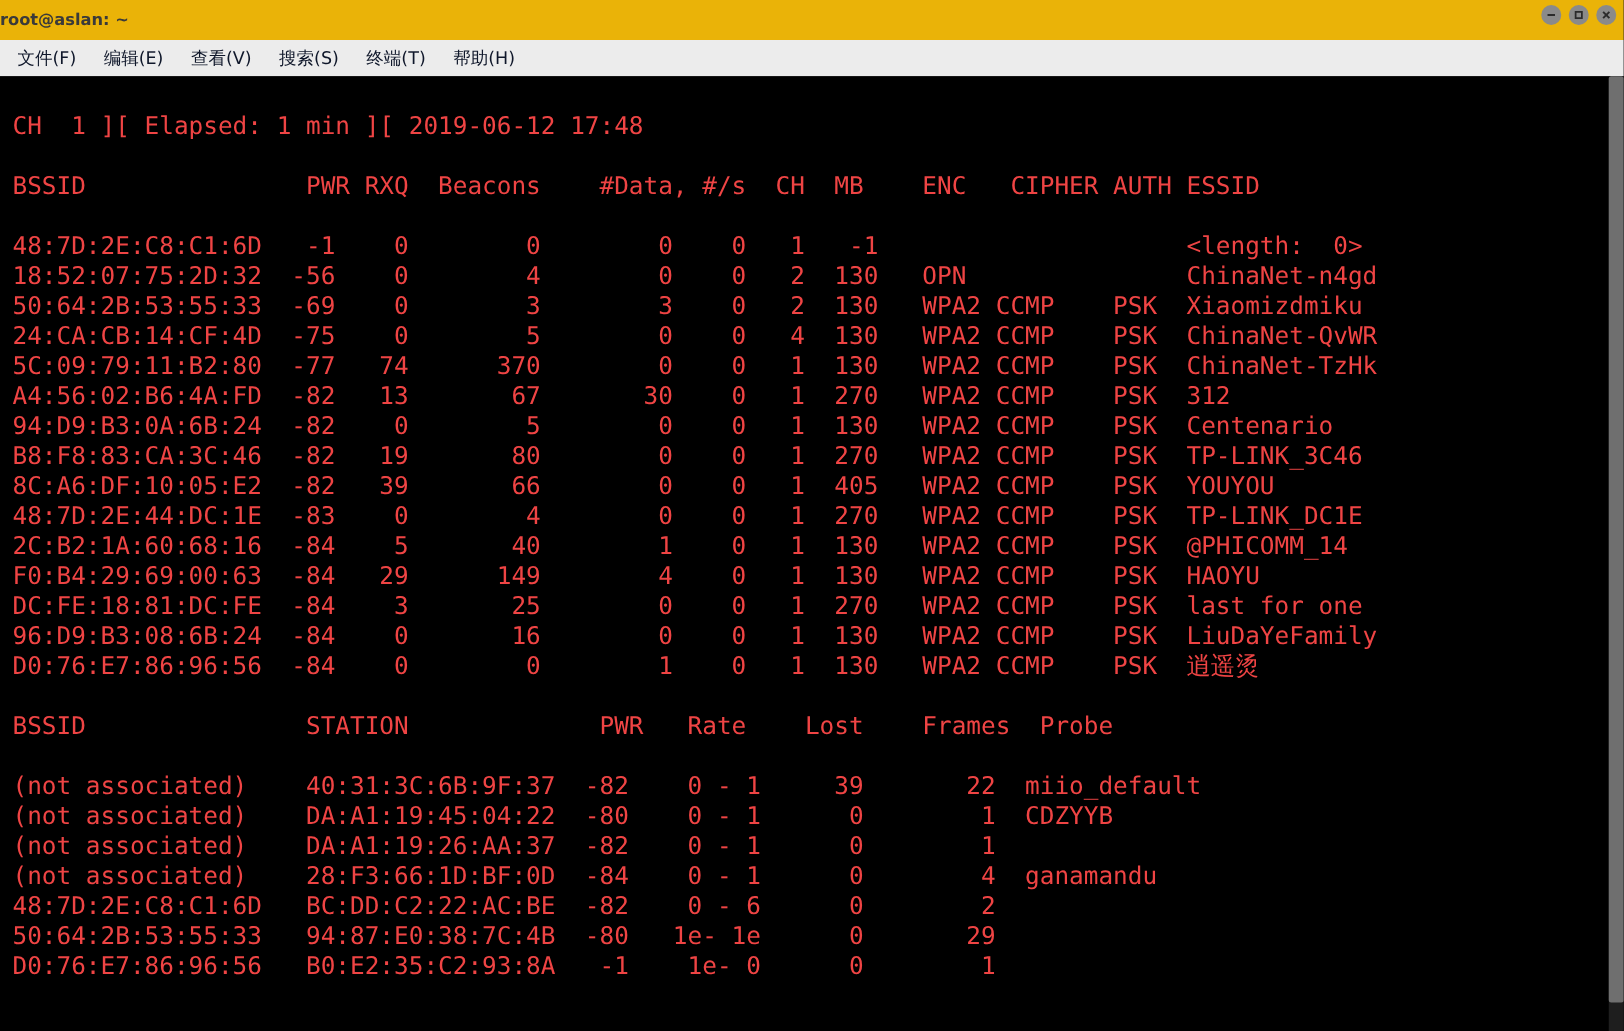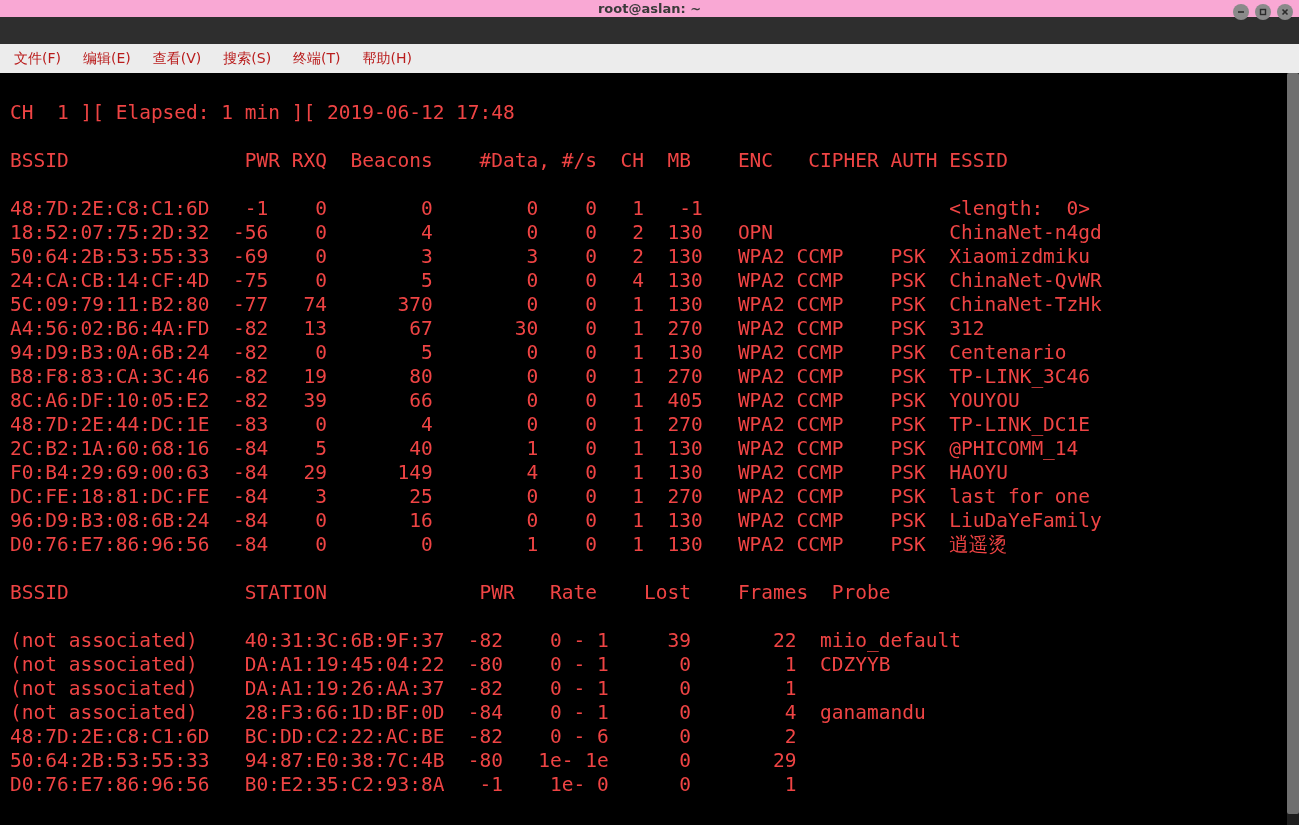--- a/index.html
+++ b/index.html
@@ -5,25 +5,25 @@
     * { margin: 0; padding: 0; box-sizing: border-box; }
     body {
       font-family: "DejaVu Sans", "Noto Sans", sans-serif;
       background: #2e2e2e;
       width: 1299px;
       height: 825px;
       overflow: hidden;
       font-size: 13px;
     }
     .titlebar {
-      background: #f9a8d4;
-      height: 17px;
+      background: #eab308;
+      height: 32px;
       display: flex;
       align-items: center;
-      justify-content: center;
+      justify-content: flex-start;
       position: relative;
       color: #3a3a3a;
       font-weight: 600;
     }
     .titlebar-buttons {
       position: absolute;
       right: 6px;
       top: 4px;
       display: flex;
       gap: 6px;
@@ -40,23 +40,22 @@
       color: #2b2b2b;
       cursor: pointer;
     }
     .menubar {
       background: #ececec;
       height: 29px;
       display: flex;
       align-items: center;
       padding: 0 4px;
       gap: 2px;
-      color: #b91c1c;
+      color: #0f172a;
       font-size: 14px;
-      margin-top: 27px;
     }
     .menu-item {
       padding: 4px 10px;
       cursor: pointer;
     }
     .terminal-wrap {
       position: relative;
       height: calc(825px - 24px - 29px);
       background: #000000;
       display: flex;

